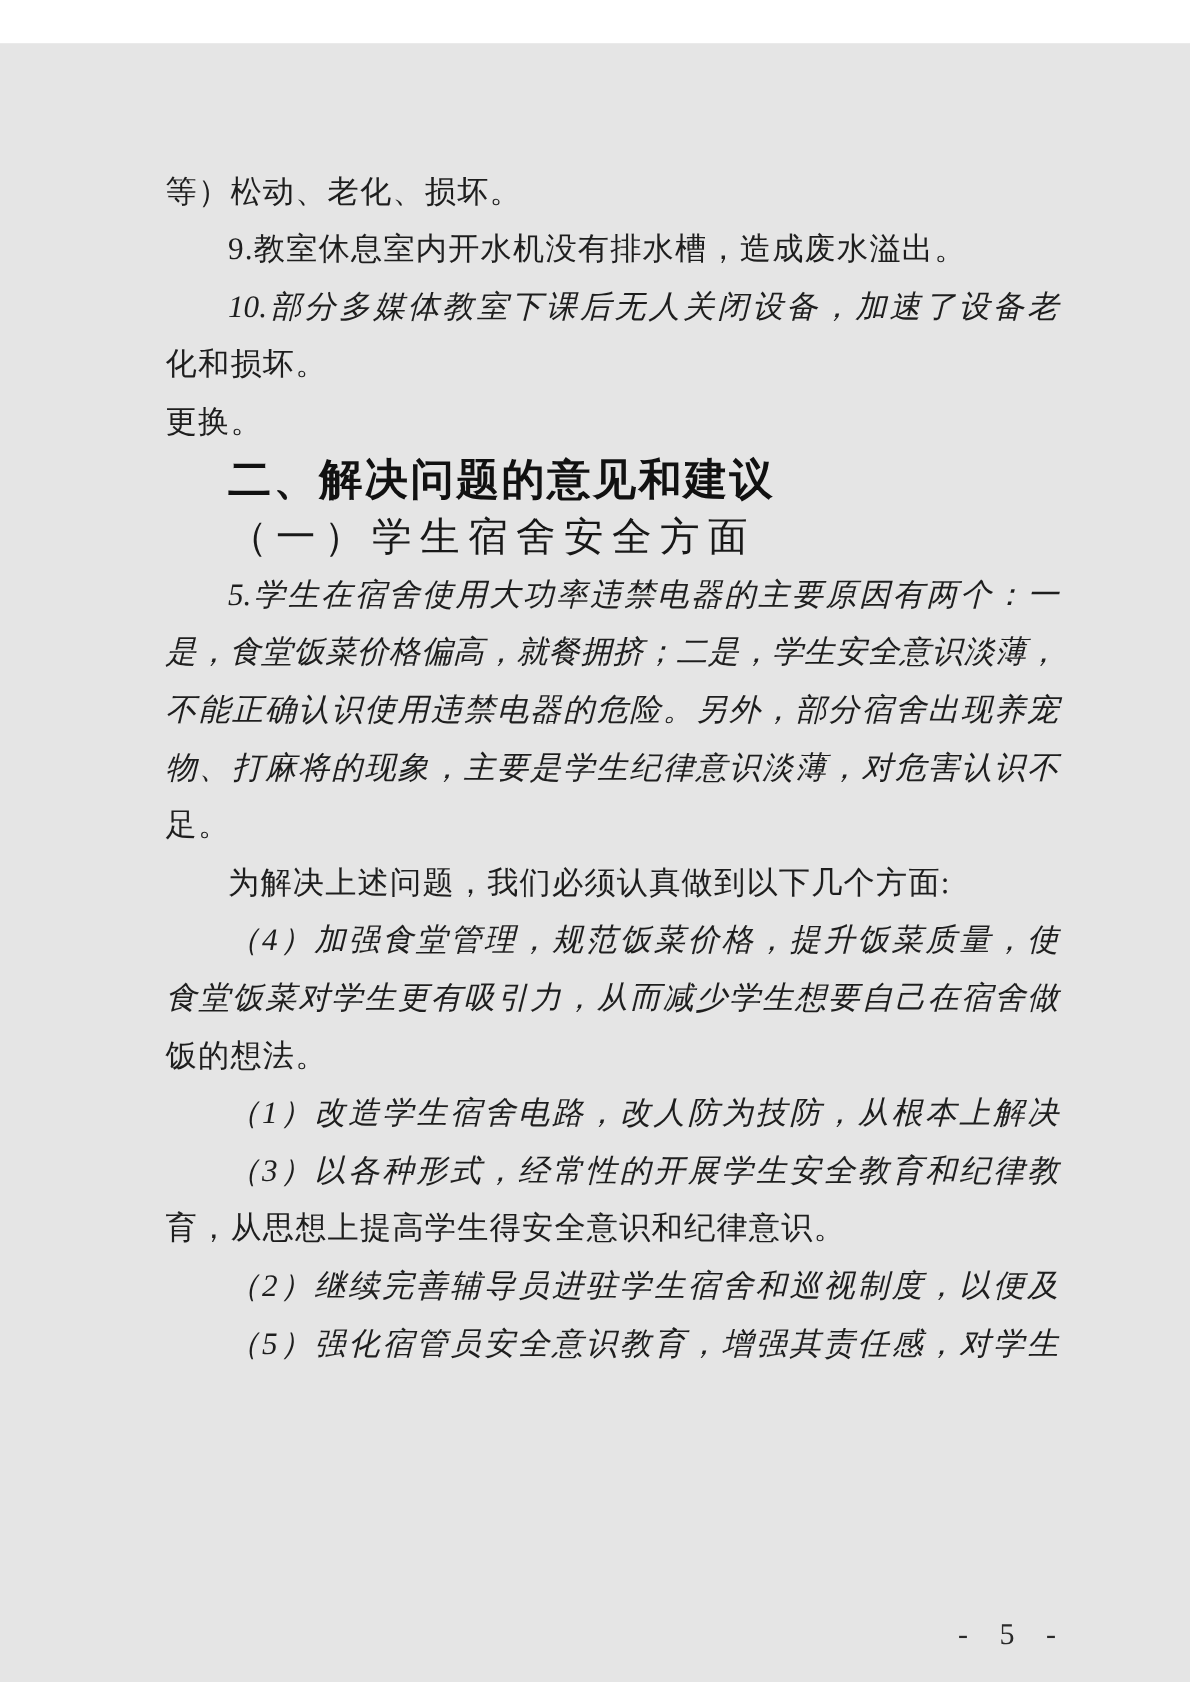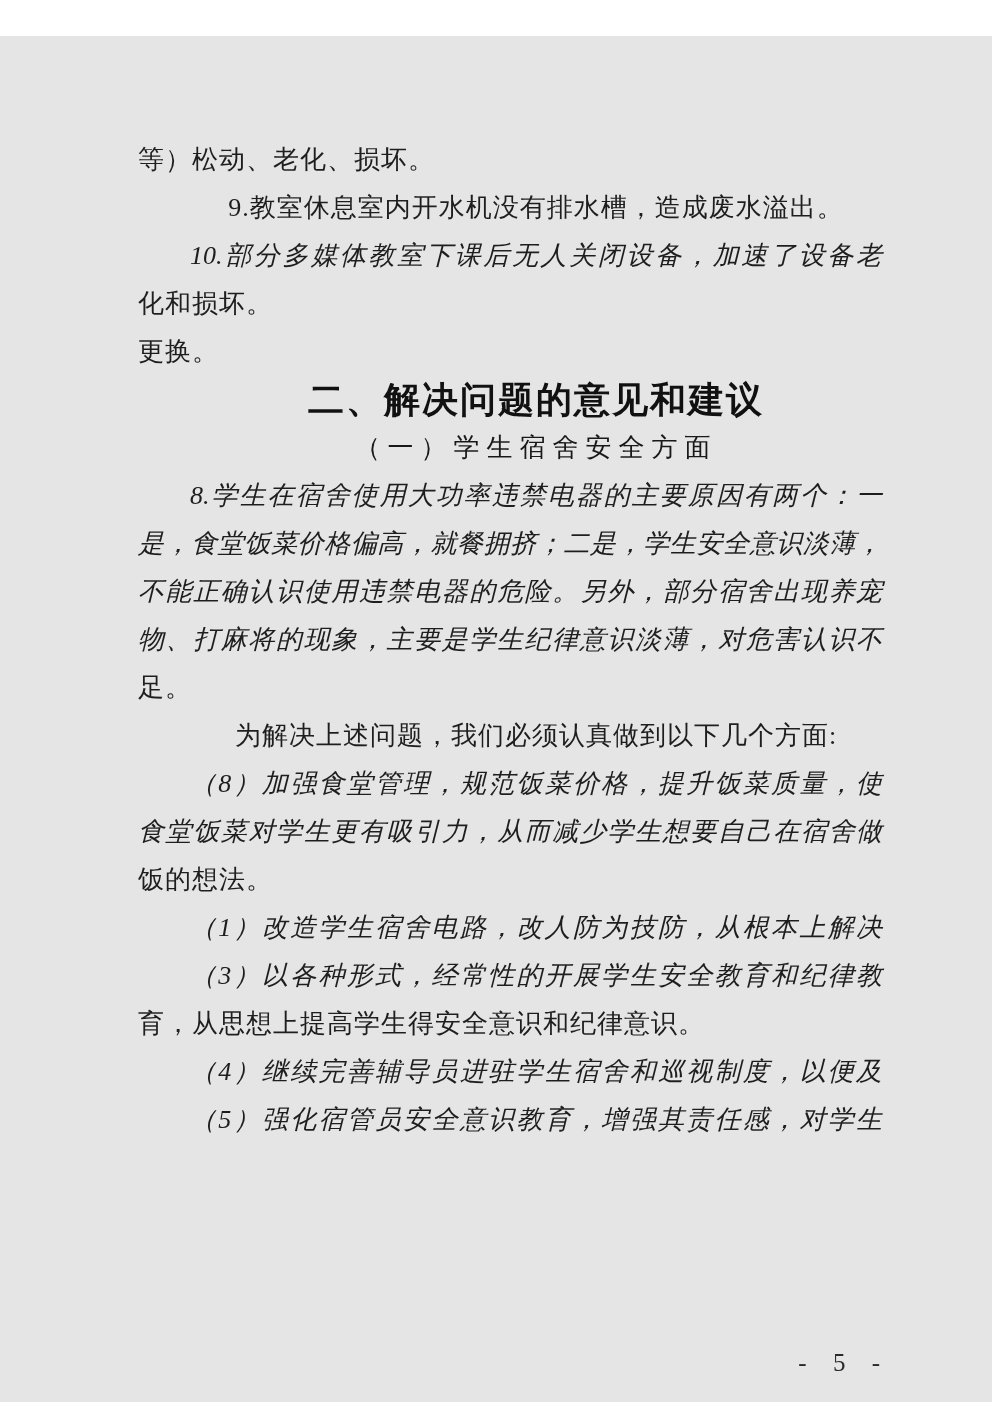--- a/index.html
+++ b/index.html
@@ -33,31 +33,30 @@
   }
   .line.fill {
     white-space: normal;
     letter-spacing: 0;
     text-align: justify;
     text-align-last: justify;
     font-style: italic;
   }
   .line.ind {
     text-indent: 52px;
-    text-align: center;
   }
   .line.heading1 {
     font-family: "Liberation Sans", "DejaVu Sans", sans-serif;
     font-weight: 700;
     font-size: 36px;
     letter-spacing: 2px;
     color: #111111;
   }
   .line.heading2 {
-    font-size: 26px;
+    font-size: 33px;
     letter-spacing: 7px;
     color: #181818;
   }
   .page-number {
     position: absolute;
     top: 1309px;
     right: 102px;
     height: 36px;
     line-height: 36px;
     font-size: 25px;
@@ -71,29 +70,29 @@
 
 <div class="page">
   <div class="content" id="doc-lines">
       <div class="line body">等）松动、老化、损坏。</div>
       <div class="line body ind">9.教室休息室内开水机没有排水槽，造成废水溢出。</div>
       <div class="line body ind fill">10.部分多媒体教室下课后无人关闭设备，加速了设备老</div>
       <div class="line body">化和损坏。</div>
       <div class="line body">更换。</div>
       <div class="line heading1 ind">二、解决问题的意见和建议</div>
       <div class="line heading2 ind">（一）学生宿舍安全方面</div>
-      <div class="line body ind fill">8.学生在宿舍使用大功率违禁电器的主要原因有两个：一</div>
+      <div class="line body ind fill">5.学生在宿舍使用大功率违禁电器的主要原因有两个：一</div>
       <div class="line body fill">是，食堂饭菜价格偏高，就餐拥挤；二是，学生安全意识淡薄，</div>
       <div class="line body fill">不能正确认识使用违禁电器的危险。另外，部分宿舍出现养宠</div>
       <div class="line body fill">物、打麻将的现象，主要是学生纪律意识淡薄，对危害认识不</div>
       <div class="line body">足。</div>
       <div class="line body ind">为解决上述问题，我们必须认真做到以下几个方面:</div>
-      <div class="line body ind fill">（8）加强食堂管理，规范饭菜价格，提升饭菜质量，使</div>
+      <div class="line body ind fill">（4）加强食堂管理，规范饭菜价格，提升饭菜质量，使</div>
       <div class="line body fill">食堂饭菜对学生更有吸引力，从而减少学生想要自己在宿舍做</div>
       <div class="line body">饭的想法。</div>
       <div class="line body ind fill">（1）改造学生宿舍电路，改人防为技防，从根本上解决</div>
       <div class="line body ind fill">（3）以各种形式，经常性的开展学生安全教育和纪律教</div>
       <div class="line body">育，从思想上提高学生得安全意识和纪律意识。</div>
-      <div class="line body ind fill">（4）继续完善辅导员进驻学生宿舍和巡视制度，以便及</div>
+      <div class="line body ind fill">（2）继续完善辅导员进驻学生宿舍和巡视制度，以便及</div>
       <div class="line body ind fill">（5）强化宿管员安全意识教育，增强其责任感，对学生</div>
     </div>
   <div class="page-number">- 5 -</div>
 </div>
 
 </body></html>

